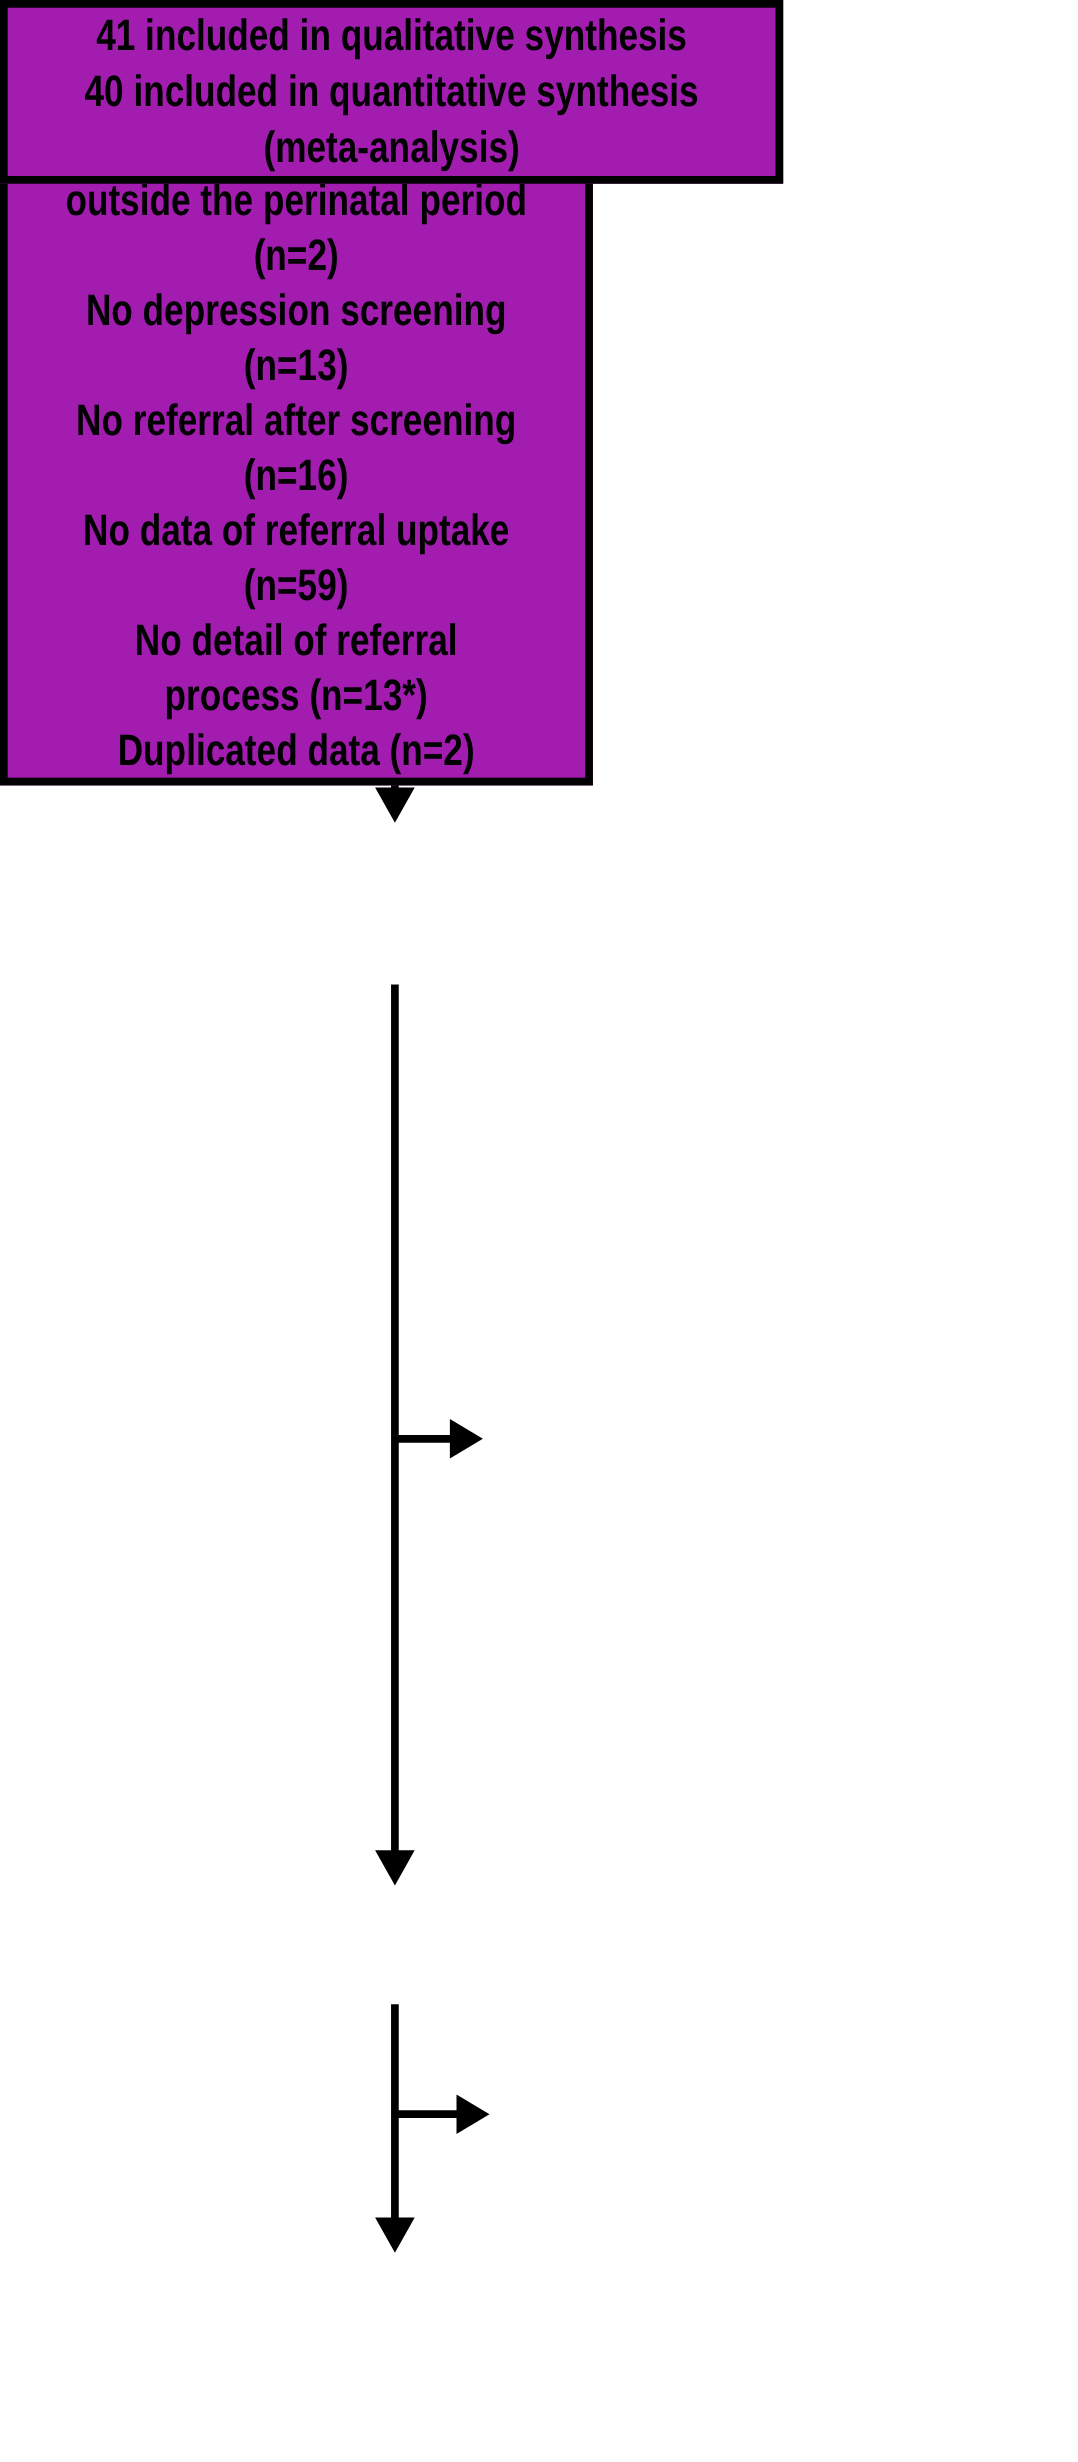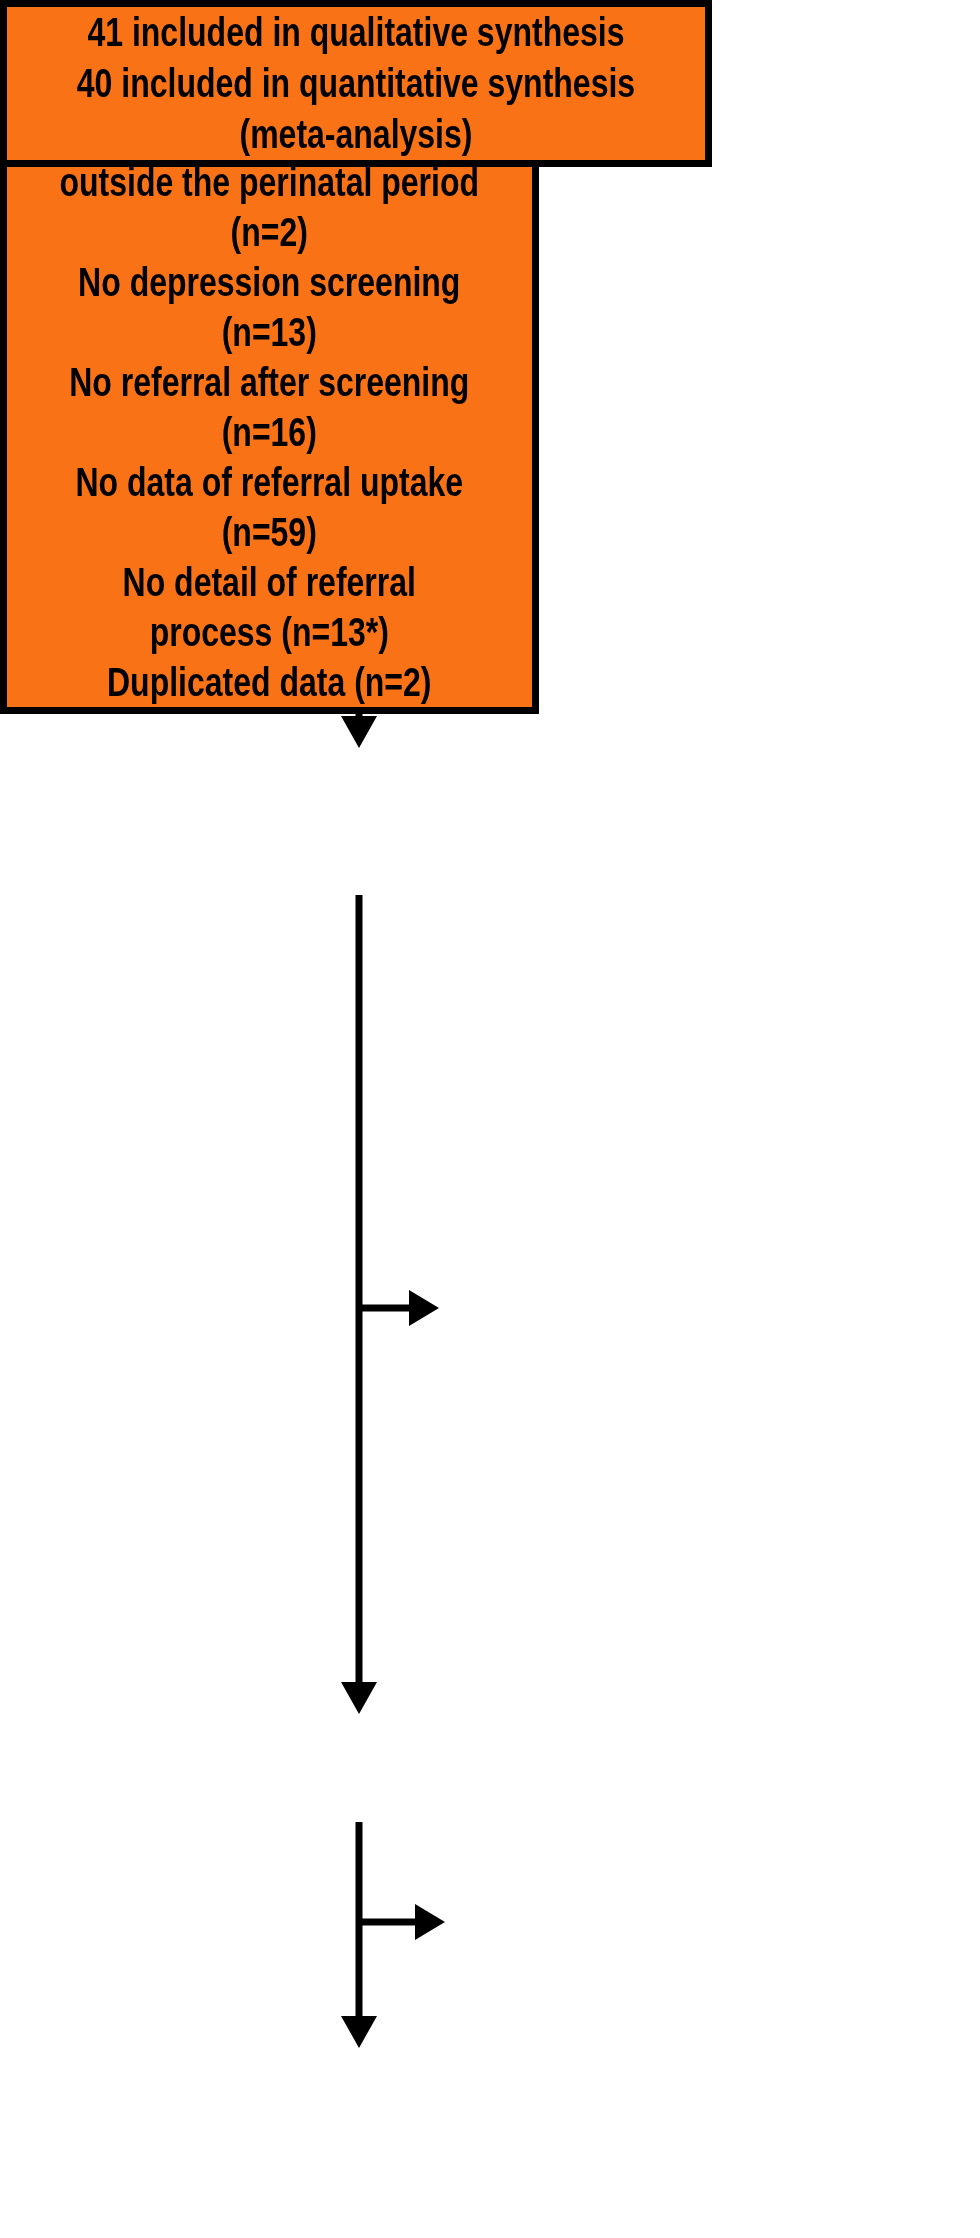--- a/index.html
+++ b/index.html
@@ -19,21 +19,21 @@
     position: absolute;
     left: 0;
     top: 0;
     width: 980px;
     height: 2238px;
   }
   .box {
     position: absolute;
     box-sizing: border-box;
     border: 7px solid #000000;
-    background: #f97316;
+    background: #a21caf;
     display: flex;
     align-items: flex-end;
     justify-content: center;
   }
   .box .txt {
     font-weight: bold;
     color: #000000;
     font-size: 40px;
     line-height: 51px;
     text-align: center;

